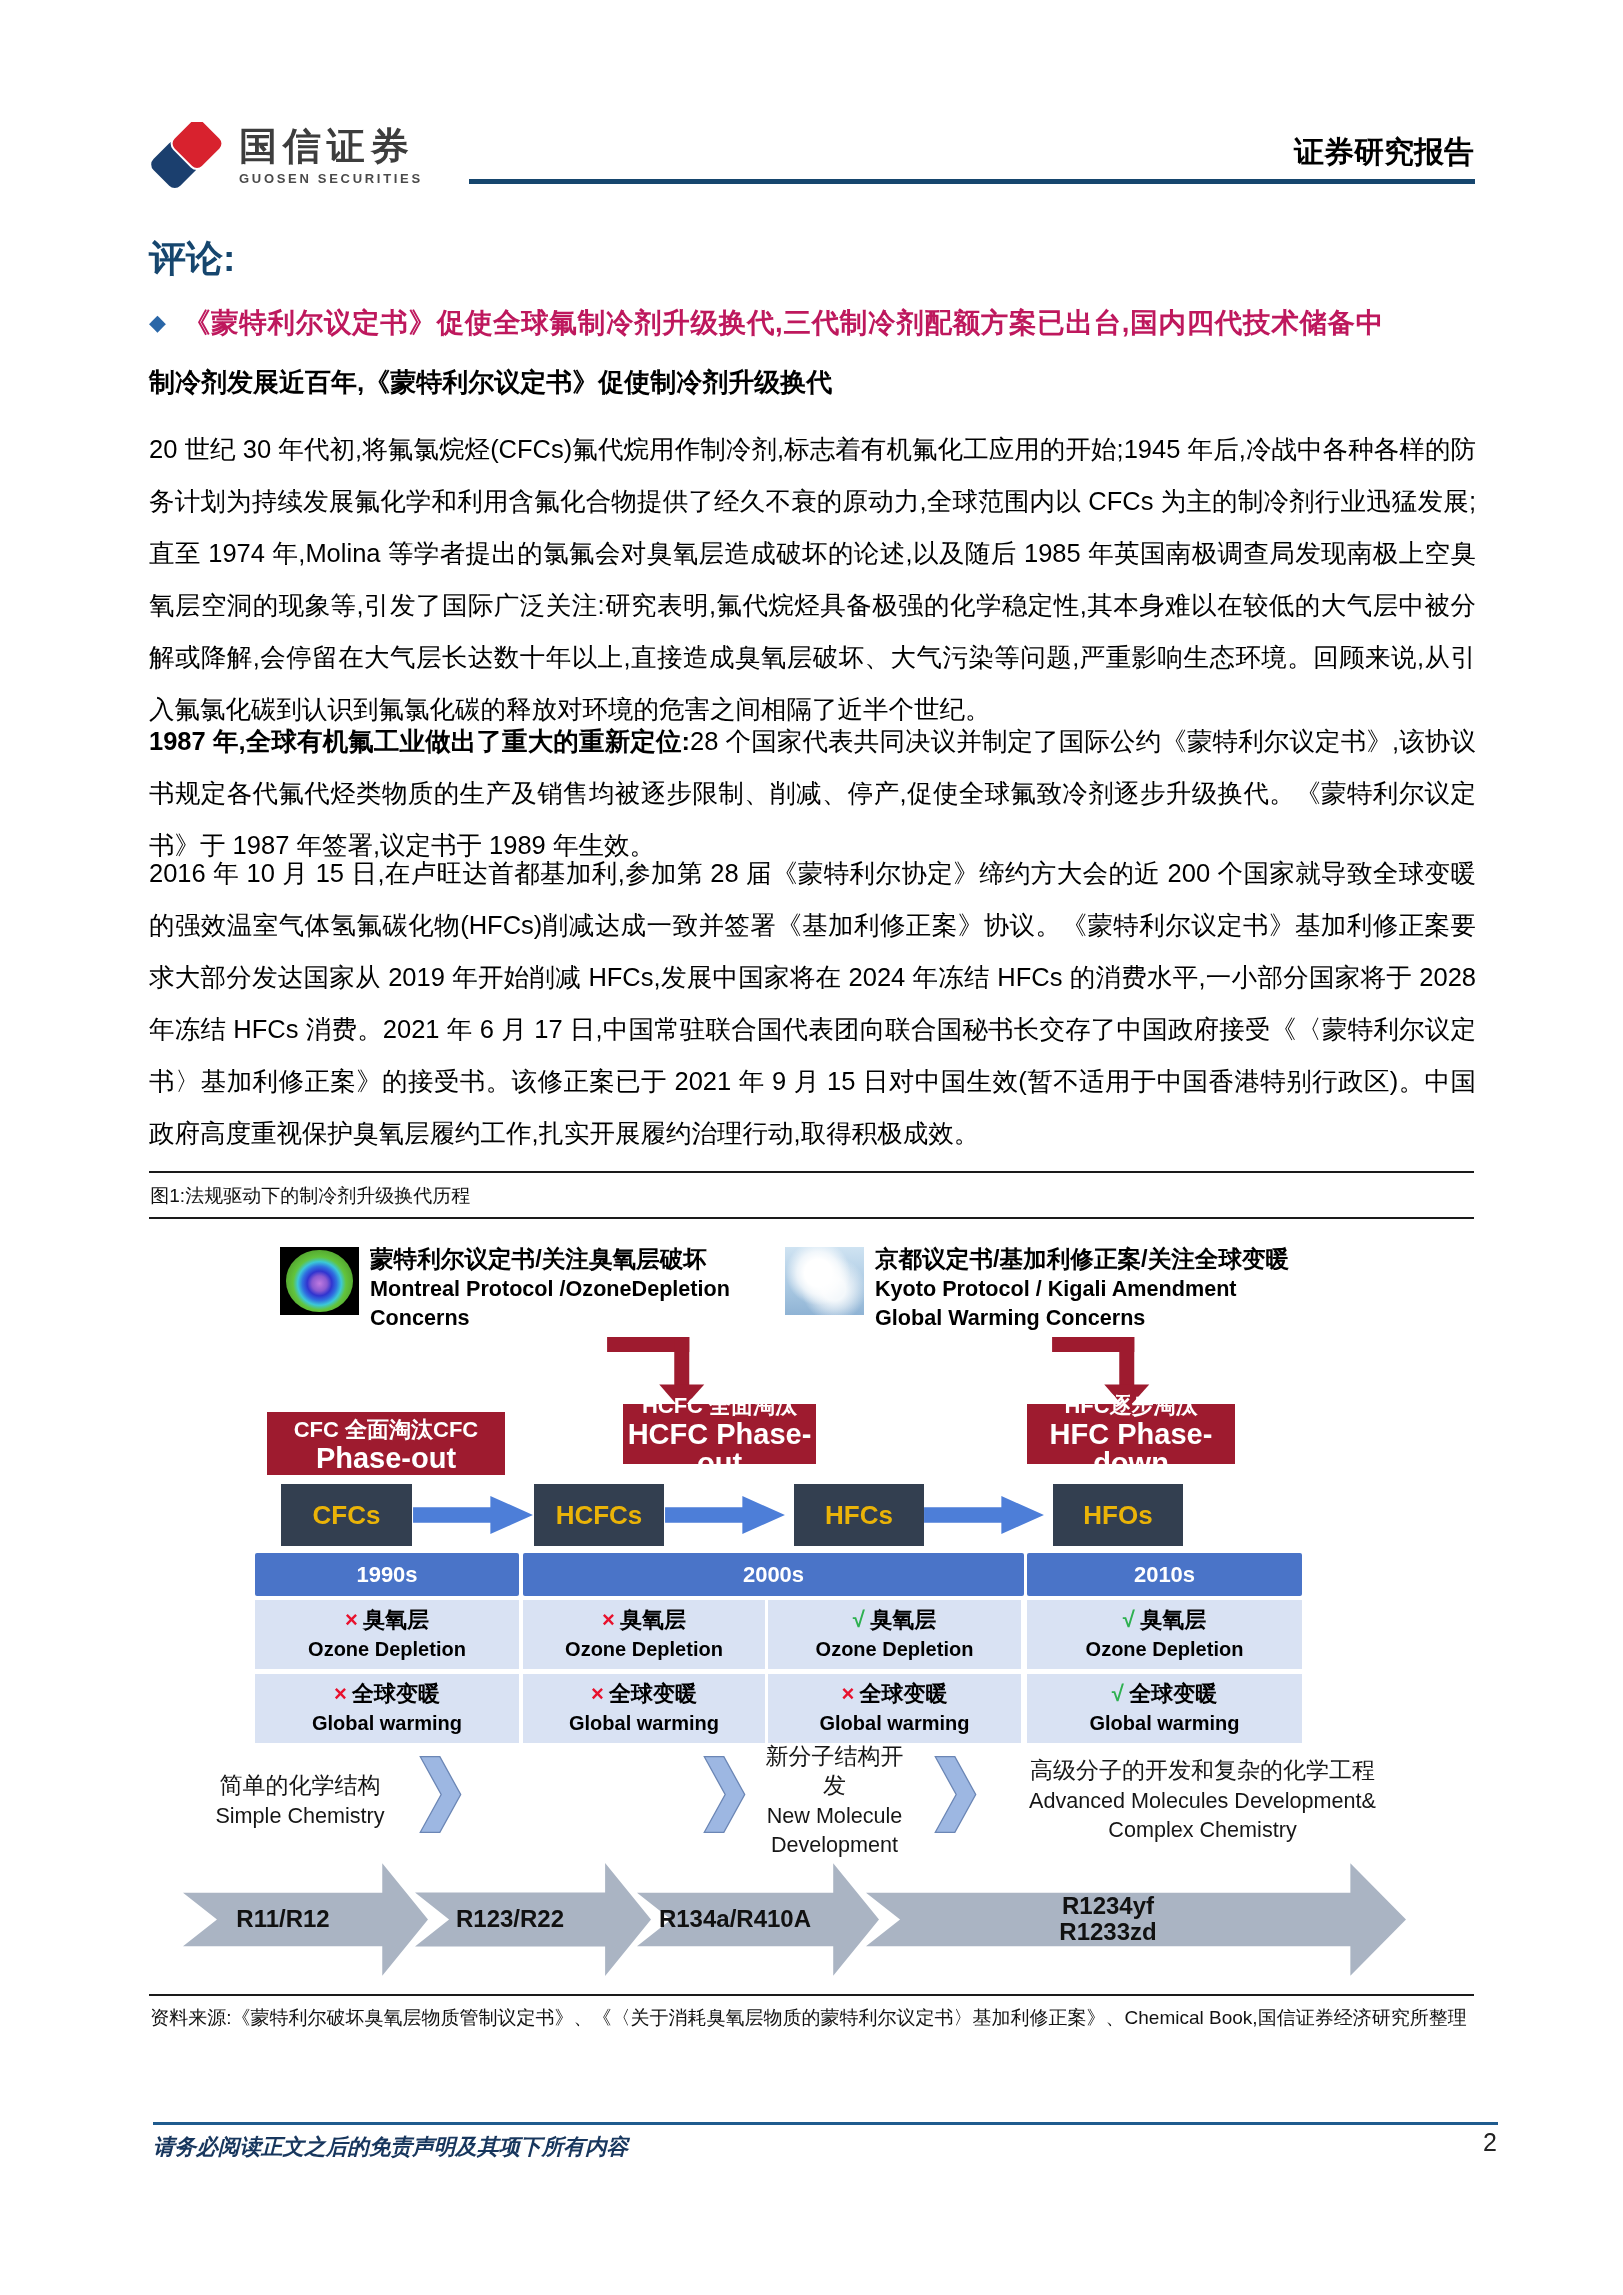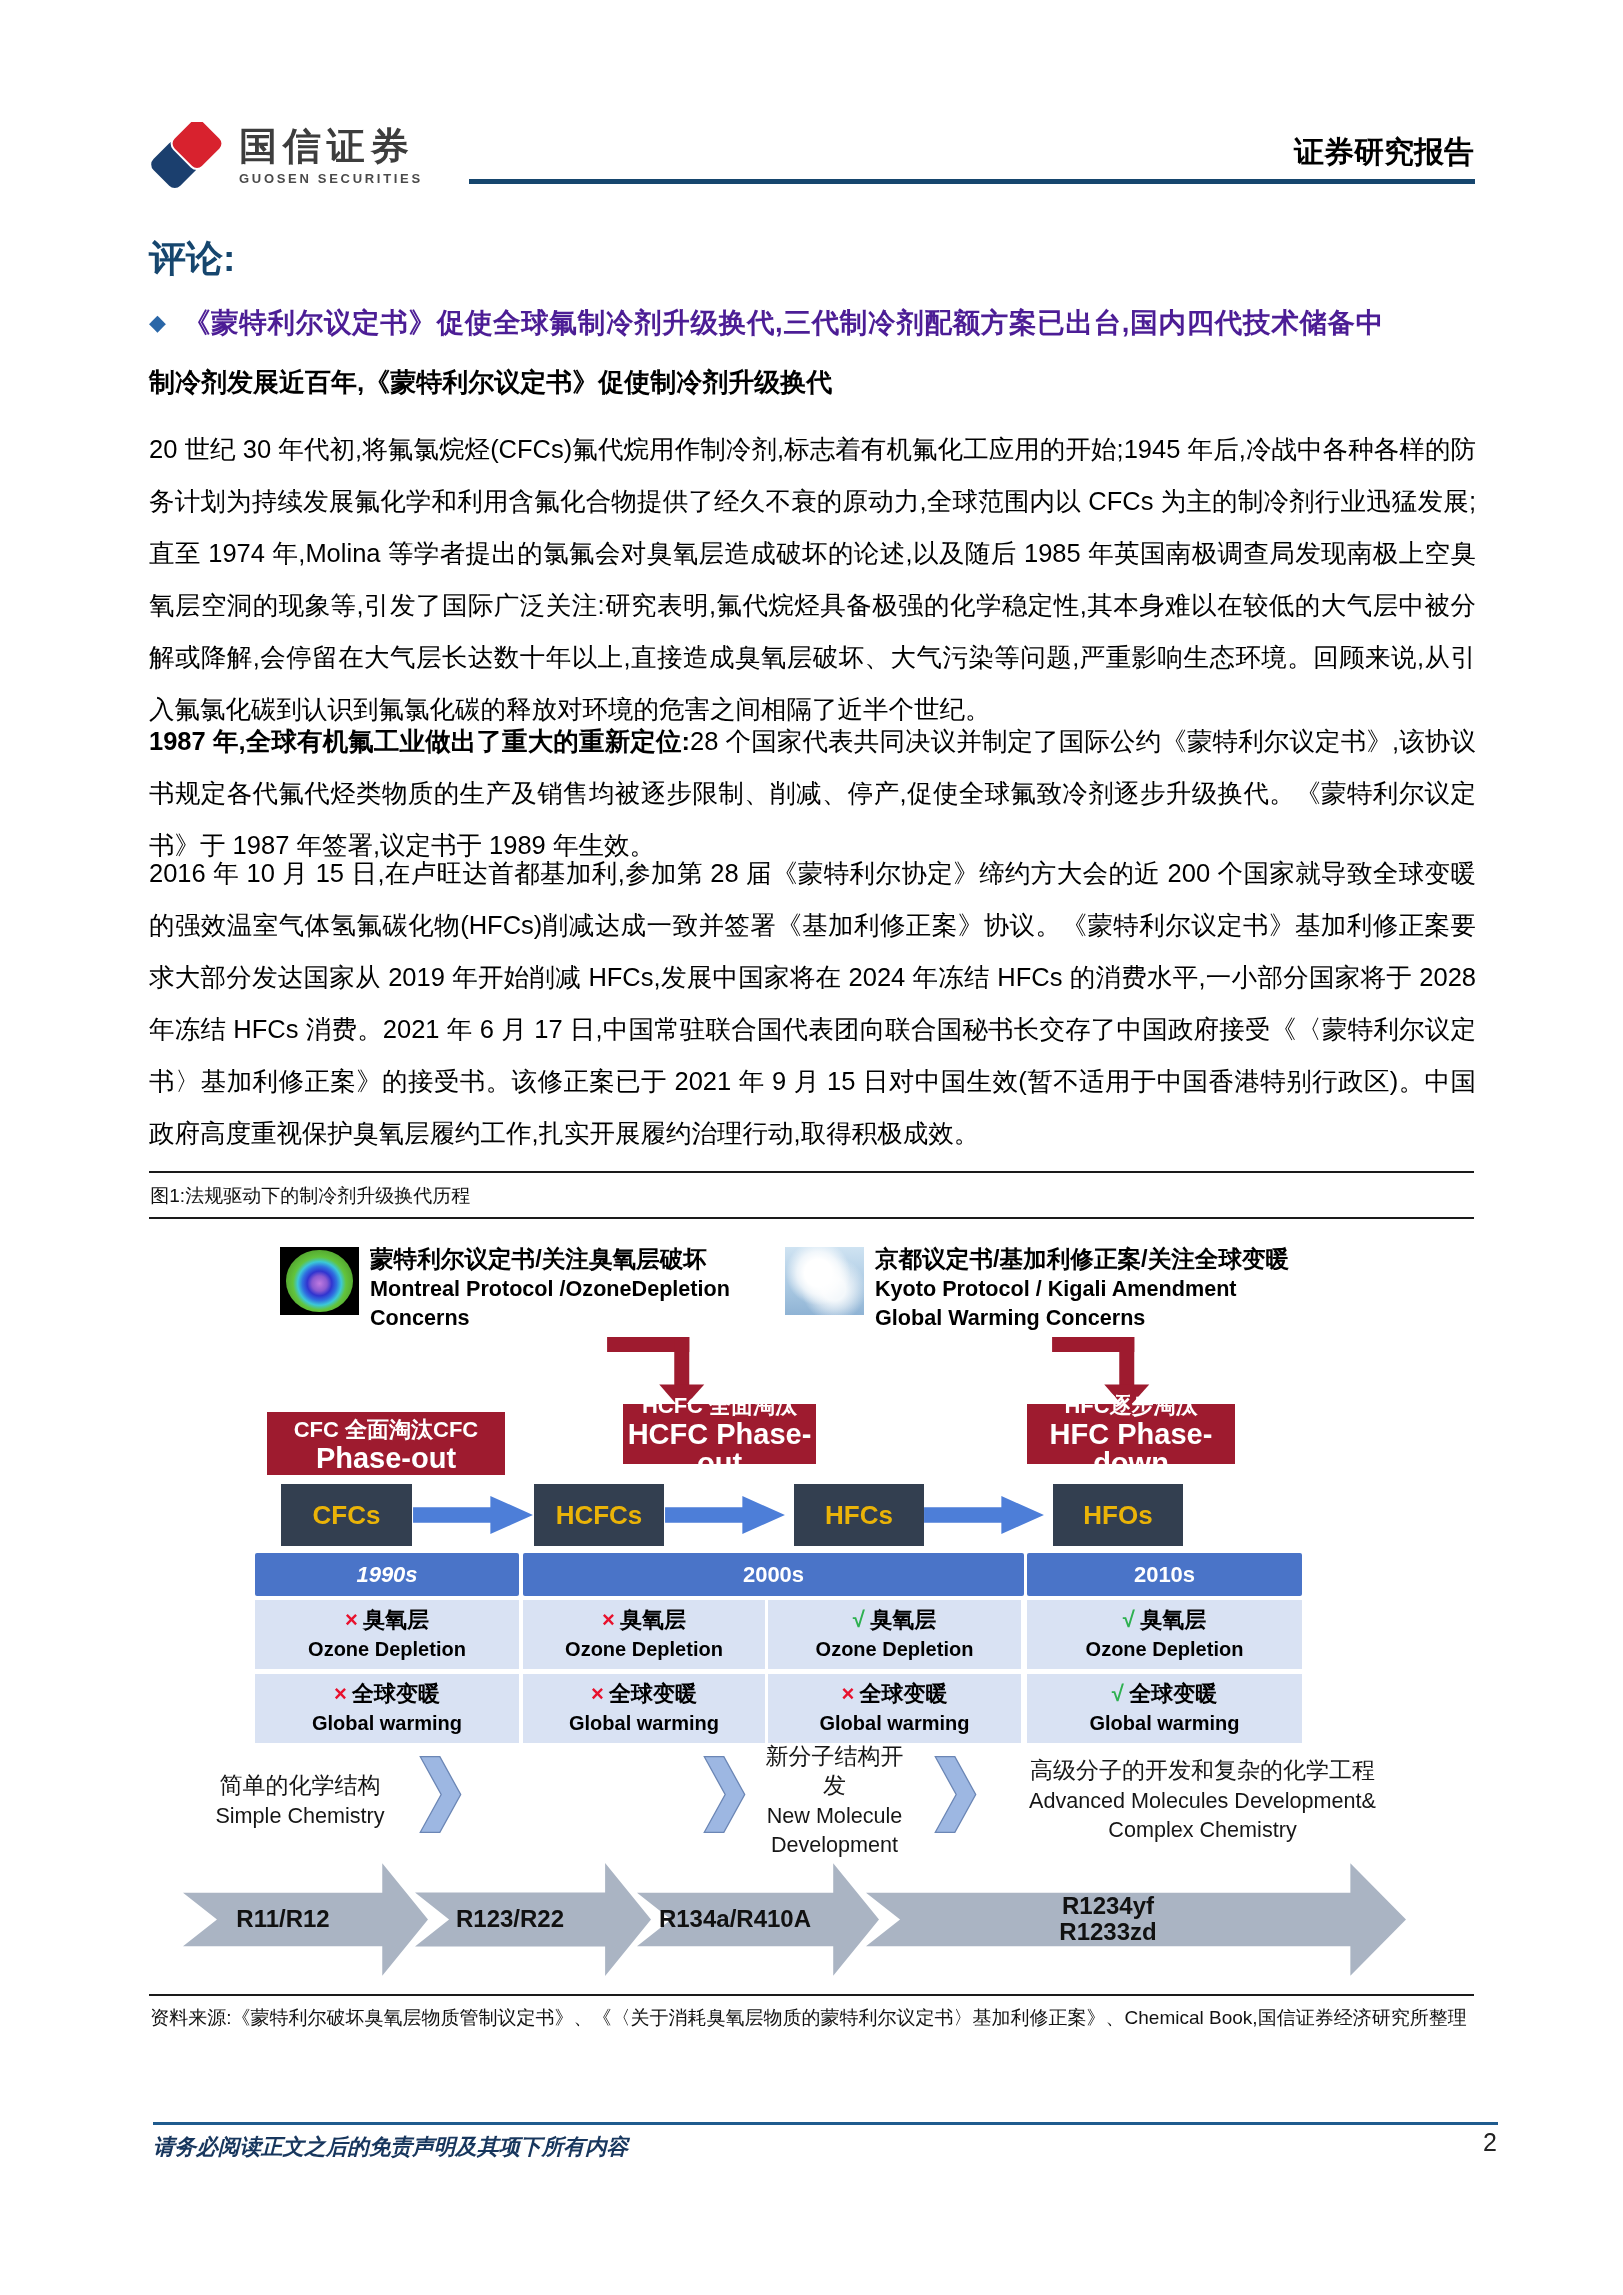--- a/index.html
+++ b/index.html
@@ -13,21 +13,21 @@
   .logo-icon { position:absolute; left:149px; top:122px; width:79px; height:68px; }
   .logo-text { position:absolute; left:239px; top:127px; }
   .logo-cn { font-size:38px; font-weight:bold; color:#3d3d3d; letter-spacing:5.9px; line-height:39px; }
   .logo-en { font-size:13px; color:#4a4a4a; letter-spacing:2.7px; margin-top:5.2px; font-weight:bold; }
   .doc-type { position:absolute; right:149px; top:132px; font-size:30px; font-weight:bold; color:#000; }
   .header-rule { position:absolute; left:469px; top:179px; width:1006px; height:4.6px; background:#16466e; }
   
   .section-title { position:absolute; left:149px; top:234px; font-size:37px; font-weight:bold; color:#16466e; }
   .highlight { position:absolute; left:149px; top:305px; width:1328px; display:flex; align-items:flex-start; }
   .highlight .marker { font-size:22px; color:#2a67a8; margin-top:5.2px; margin-right:17px; }
-  .highlight .h-text { font-size:27.5px; font-weight:bold; color:#4c1d95; letter-spacing:0.7px; line-height:35px; }
+  .highlight .h-text { font-size:27.5px; font-weight:bold; color:#be185d; letter-spacing:0.7px; line-height:35px; }
   .subheading { position:absolute; left:149px; top:365px; font-size:26px; font-weight:bold; color:#000; }
   
   .para { position:absolute; left:149px; width:1327px; font-size:25.5px; line-height:52px;
           text-align:justify; text-justify:inter-ideograph; color:#000; }
   .p1 { top:423px; } .p2 { top:715px; } .p3 { top:847px; }
   .para b { font-weight:bold; }
   
   .figure { position:absolute; left:149px; top:1171px; width:1325px; height:923px; }
   .rule { position:absolute; left:0; width:1325px; height:2px; background:#1a1a1a; }
   .rule-top { top:0; } .rule-mid { top:46px; } .rule-bottom { top:823px; }
@@ -54,21 +54,21 @@
   .phase2 { left:474px; top:233px; width:193px; height:60px; }
   .phase3 { left:878px; top:233px; width:208px; height:60px; }
   .ref-box { position:absolute; top:313px; height:62px; background:#333f50; color:#eab308;
       font-size:26px; font-weight:bold; display:flex; align-items:center; justify-content:center; }
   .ref1 { left:132px; width:131px; } .ref2 { left:385px; width:130px; }
   .ref3 { left:645px; width:130px; } .ref4 { left:904px; width:130px; }
   .flow-arrow { position:absolute; top:325px; width:120px; height:38px; }
   .fa1 { left:264px; } .fa2 { left:516px; } .fa3 { left:775px; }
   .decade { position:absolute; top:382px; height:43px; background:#4a74c8; color:#fff;
       font-size:22px; font-weight:bold; display:flex; align-items:center; justify-content:center; border-radius:2px; }
-  .dec1 { left:106px; width:264px;font-style:italic; } .dec2 { left:374px; width:501px; } .dec3 { left:878px; width:275px; }
+  .dec1 { left:106px; width:264px; } .dec2 { left:374px; width:501px; } .dec3 { left:878px; width:275px; }
   .cell { position:absolute; height:69px; background:#d9e2f3; text-align:center; padding-top:5.2px; line-height:29.4px; }
   .crow1 { top:429px; } .crow2 { top:503px; }
   .cc1 { left:106px; width:264px; } .cc2 { left:374px; width:242px; }
   .cc3 { left:619px; width:253px; } .cc4 { left:878px; width:275px; }
   .cell .cn { font-size:22px; font-weight:bold; color:#000; }
   .cell .en { font-size:20px; font-weight:bold; color:#000; }
   .mark { font-weight:bold; margin-right:5.2px; }
   .mark.bad { color:#e8112d; } .mark.ok { color:#2eb050; }
   .stage { position:absolute; top:580px; height:99px; display:flex; flex-direction:column; justify-content:center; text-align:center; color:#161616; }
   .stage .cn { font-size:23px; line-height:29.4px; }

